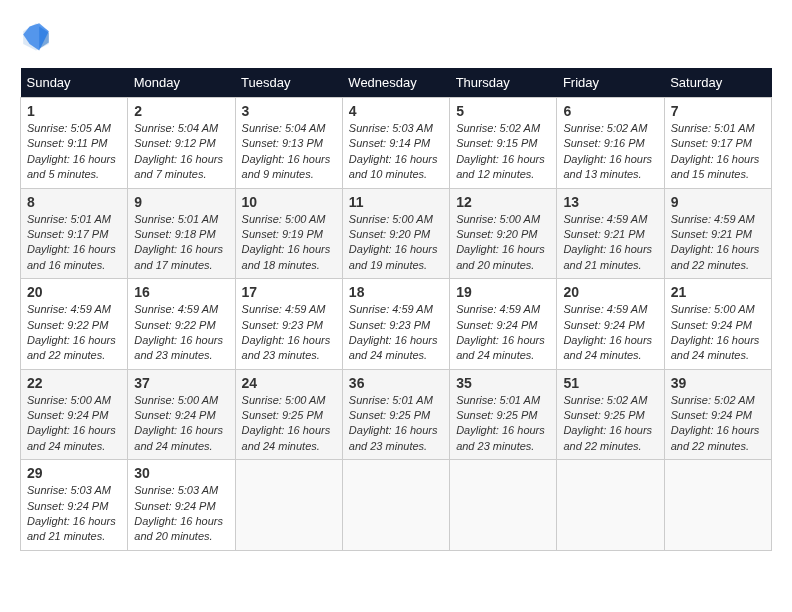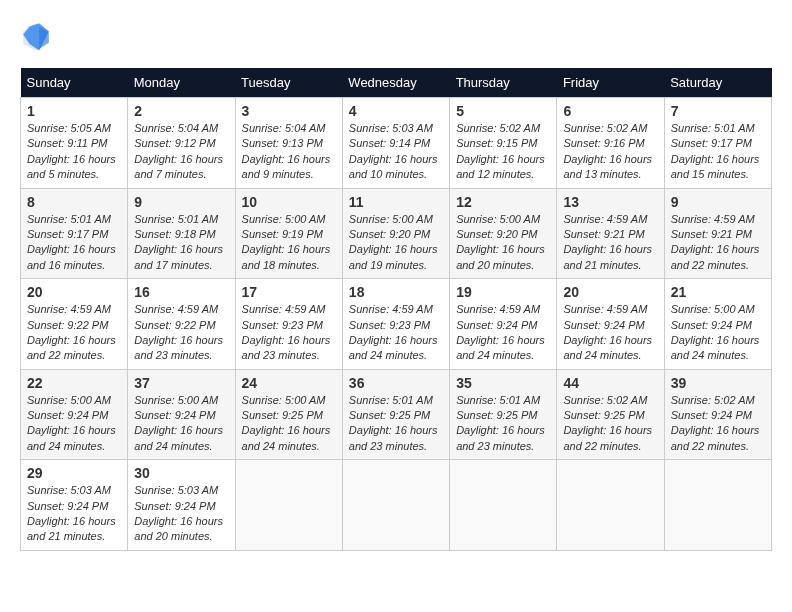--- a/index.html
+++ b/index.html
@@ -235,21 +235,21 @@
       </td>
         <td>
         <span class="day-num">36</span>
         <span class="day-info">Sunrise: 5:01 AM<br>Sunset: 9:25 PM<br>Daylight: 16 hours and 23 minutes.</span>
       </td>
         <td>
         <span class="day-num">35</span>
         <span class="day-info">Sunrise: 5:01 AM<br>Sunset: 9:25 PM<br>Daylight: 16 hours and 23 minutes.</span>
       </td>
         <td>
-        <span class="day-num">44</span>
+        <span class="day-num">51</span>
         <span class="day-info">Sunrise: 5:02 AM<br>Sunset: 9:25 PM<br>Daylight: 16 hours and 22 minutes.</span>
       </td>
         <td>
         <span class="day-num">39</span>
         <span class="day-info">Sunrise: 5:02 AM<br>Sunset: 9:24 PM<br>Daylight: 16 hours and 22 minutes.</span>
       </td>
       </tr>
       <tr class="last-row">
         <td>
         <span class="day-num">29</span>

